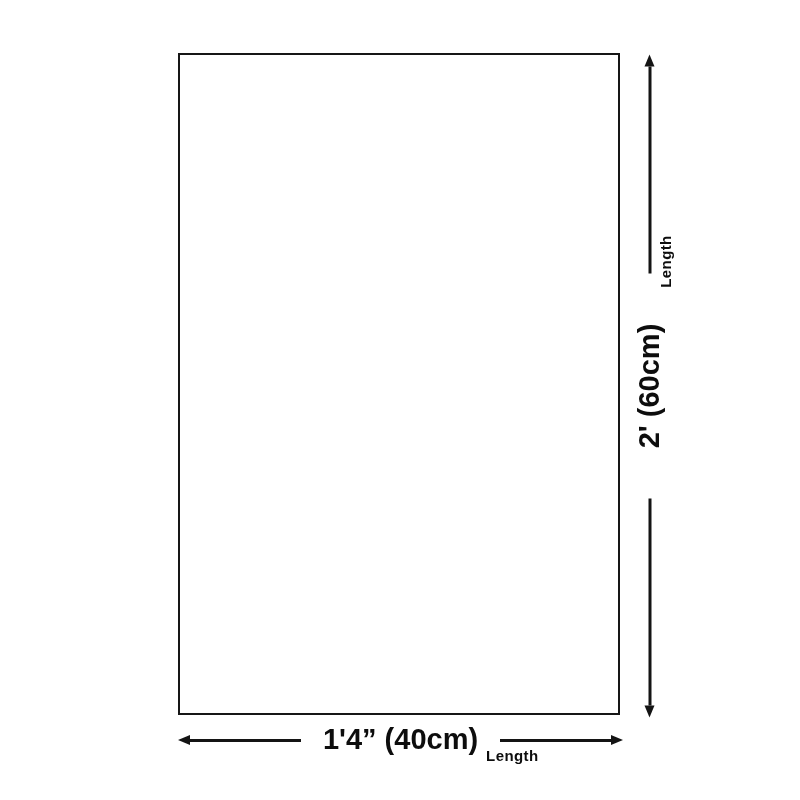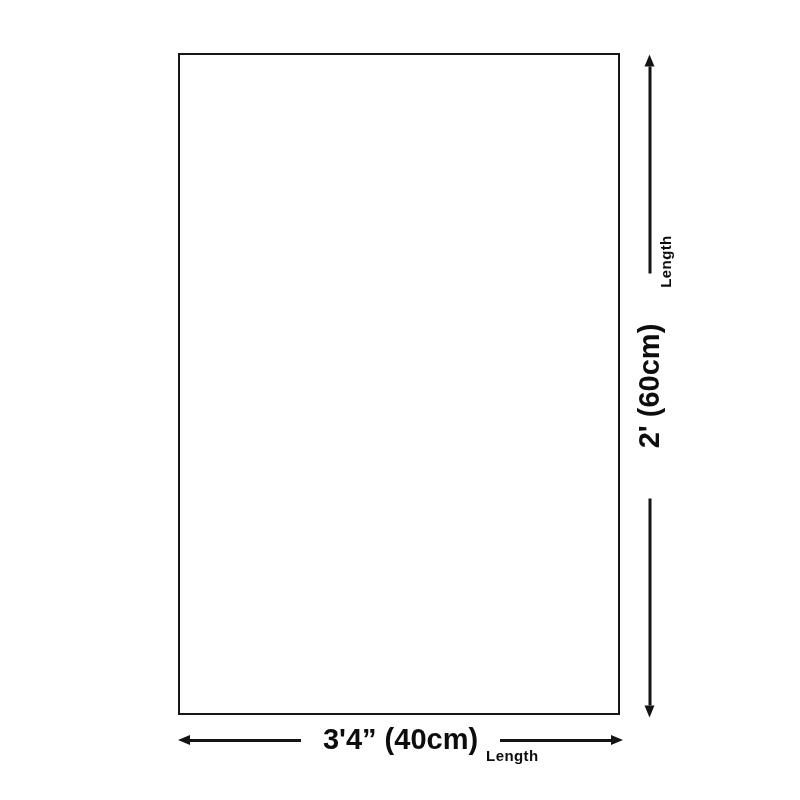--- a/index.html
+++ b/index.html
@@ -108,21 +108,21 @@
       <span class="head head-end"></span>
       <span class="small-label">Length</span>
     </div>
   </div>
 
   <div class="dim dim-h">
     <div class="seg">
       <span class="head head-start"></span>
       <span class="dim-line"></span>
     </div>
-    <div class="big-label">3'4” (40cm)</div>
+    <div class="big-label">1'4” (40cm)</div>
     <div class="seg">
       <span class="dim-line"></span>
       <span class="head head-end"></span>
       <span class="small-label">Length</span>
     </div>
   </div>
 
 </div>
 
 </body></html>

